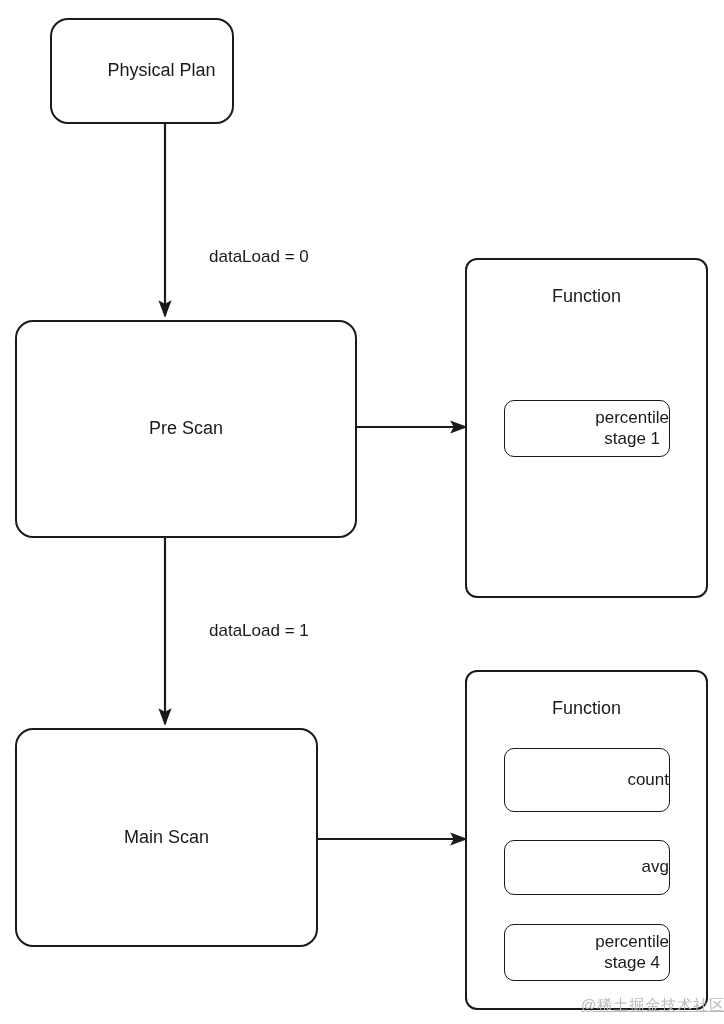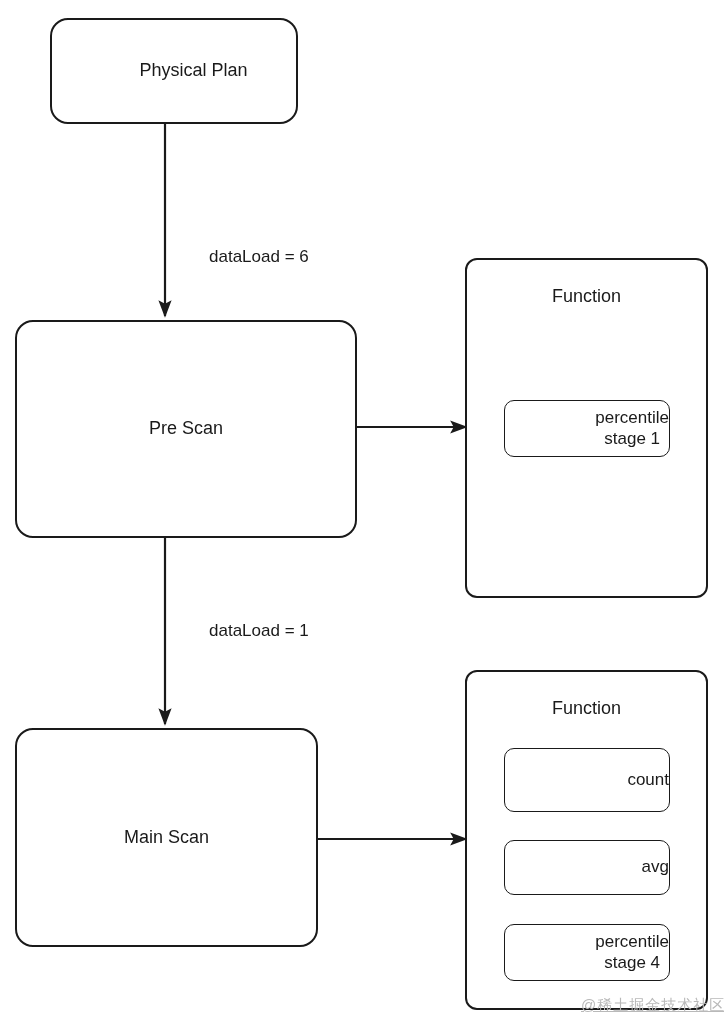--- a/index.html
+++ b/index.html
@@ -100,33 +100,33 @@
 
     <line x1="165" y1="124" x2="165" y2="316" stroke="#1a1a1a" stroke-width="2.2" marker-end="url(#arrowhead)"></line>
 
     <line x1="165" y1="538" x2="165" y2="724" stroke="#1a1a1a" stroke-width="2.2" marker-end="url(#arrowhead)"></line>
 
     <line x1="318" y1="427" x2="466" y2="427" stroke="#1a1a1a" stroke-width="2.2" marker-end="url(#arrowhead)"></line>
 
     <line x1="318" y1="839" x2="466" y2="839" stroke="#1a1a1a" stroke-width="2.2" marker-end="url(#arrowhead)"></line>
   </svg>
 
-  <div class="node rounded-lg" style="left:50px; top:18px; width:248px; height:106px;padding-left:39px;">
+  <div class="node rounded-lg" style="left:50px; top:18px; width:184px; height:106px;padding-left:39px;">
     <span class="node-label">Physical Plan</span>
   </div>
 
   <div class="node rounded-lg" style="left:15px; top:320px; width:342px; height:218px;">
     <span class="node-label">Pre Scan</span>
   </div>
 
   <div class="node rounded-lg" style="left:15px; top:728px; width:303px; height:219px;">
     <span class="node-label">Main Scan</span>
   </div>
 
-  <span class="label-txt" style="left:209px; top:247px;">dataLoad = 6</span>
+  <span class="label-txt" style="left:209px; top:247px;">dataLoad = 0</span>
 
   <span class="label-txt" style="left:209px; top:621px;">dataLoad = 1</span>
 
   <div class="group-box" style="left:465px; top:258px; width:243px; height:340px;">
     <span class="group-title" style="top:26px;">Function</span>
     <div class="inner-node" style="left:37px; top:140px; width:166px; height:57px;">
       <span>
         <span>percentile</span><br>
         <span>stage 1</span>
       </span>

